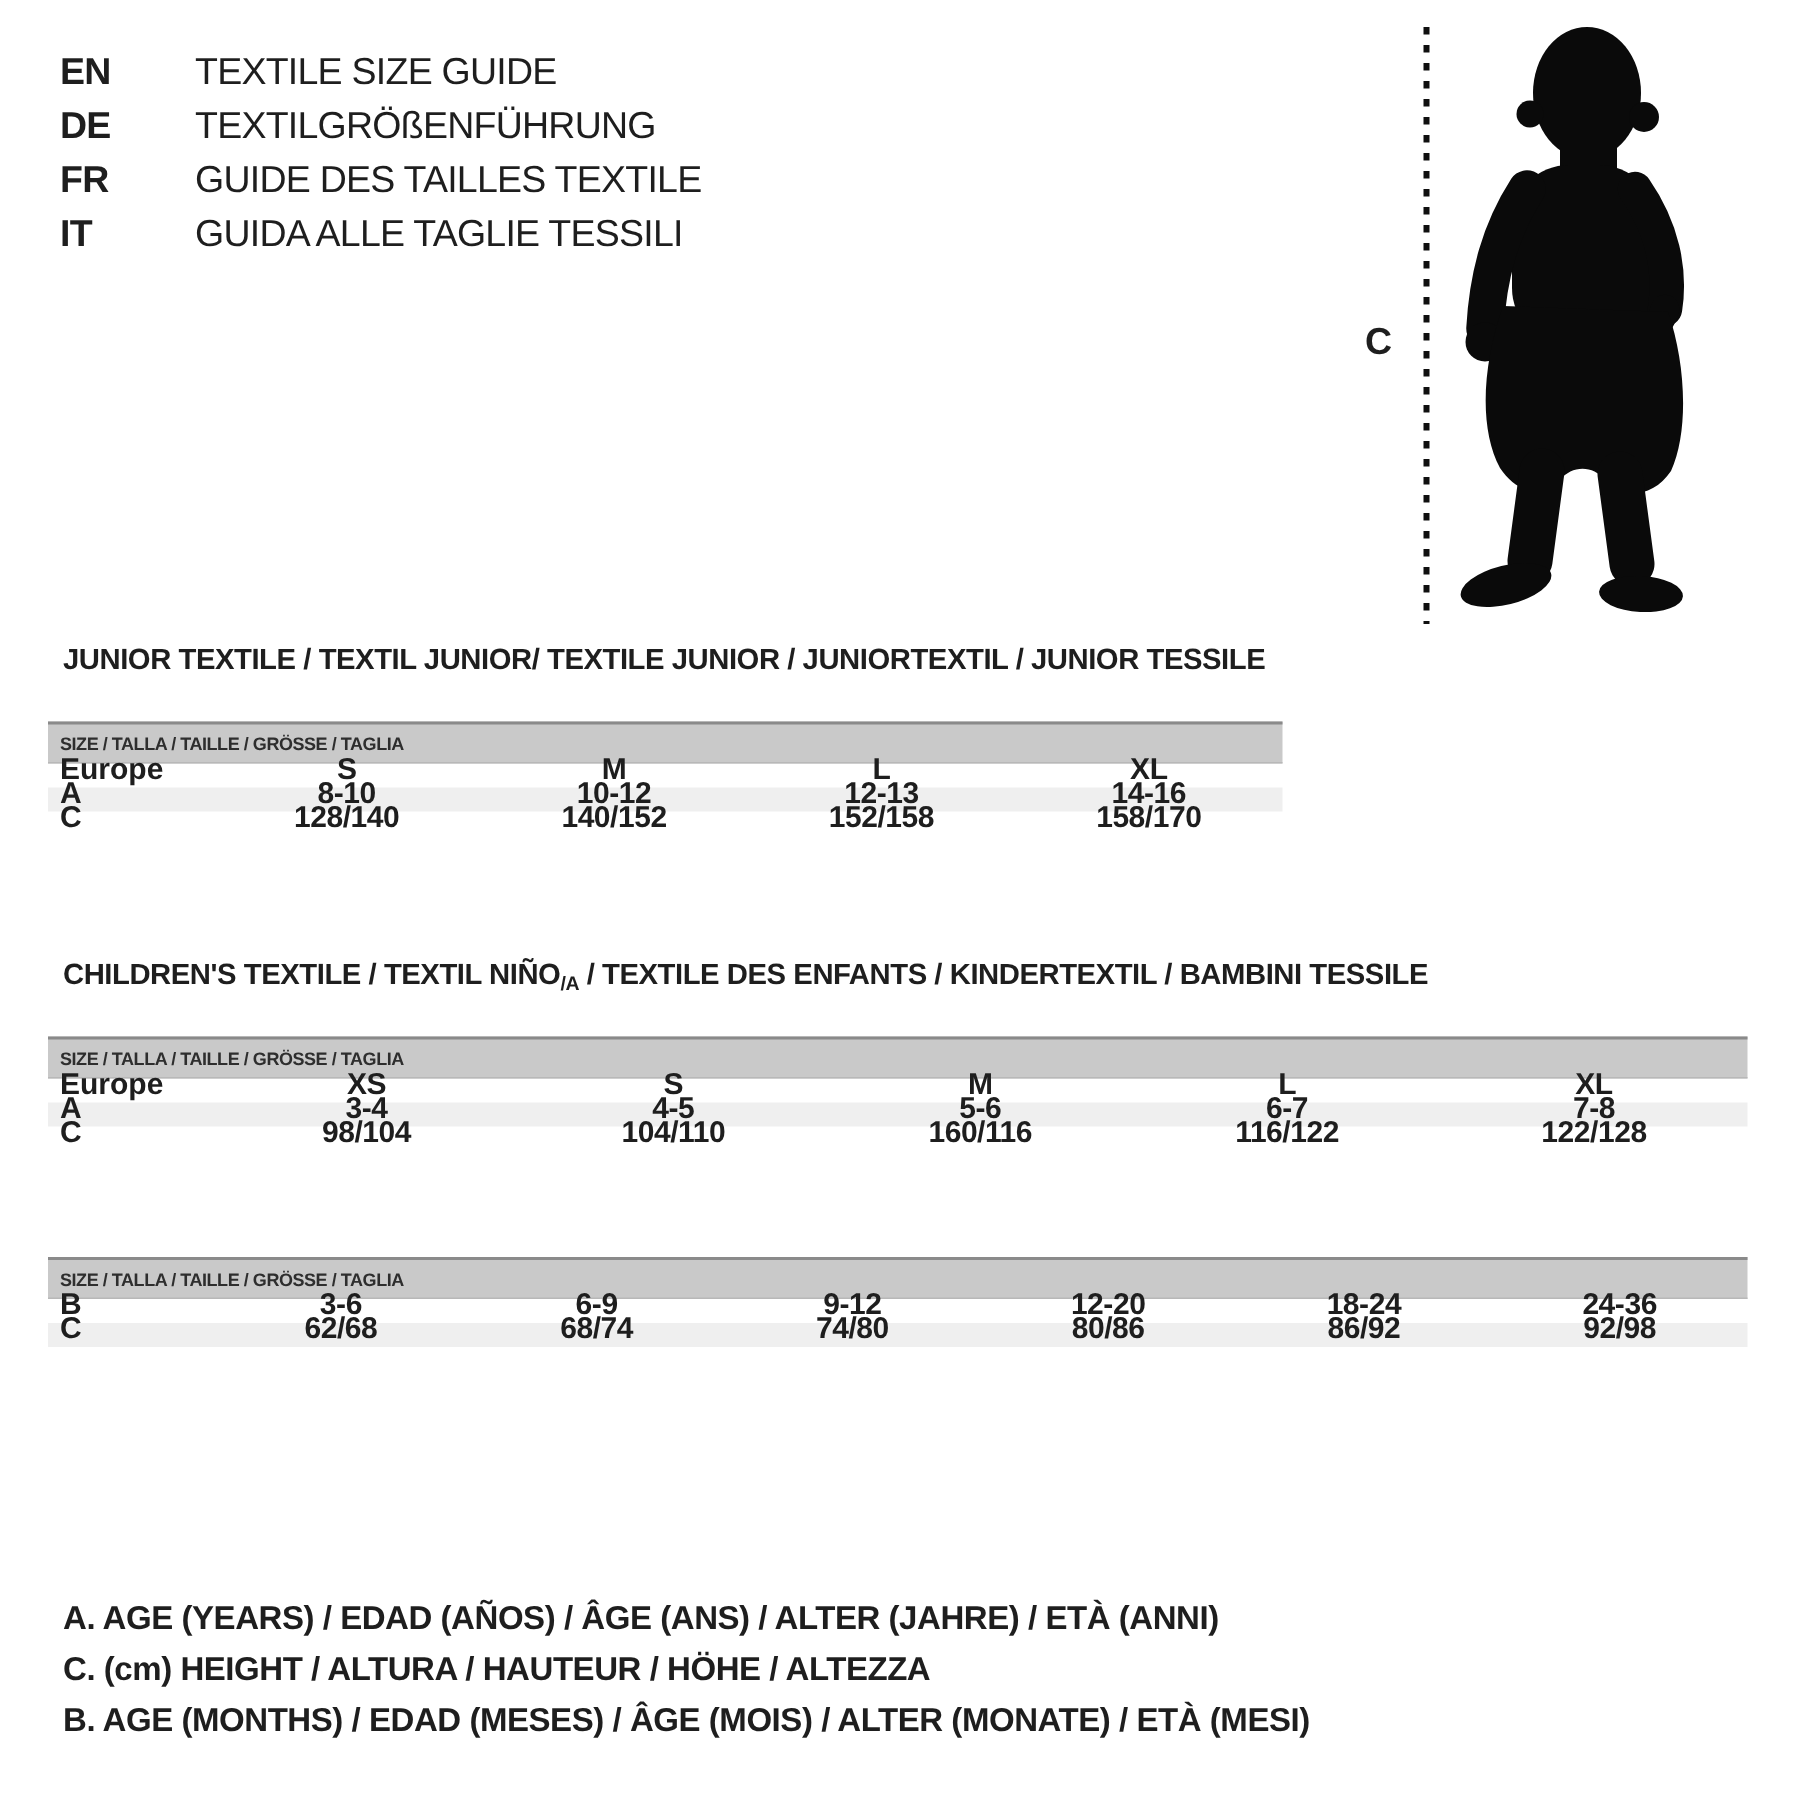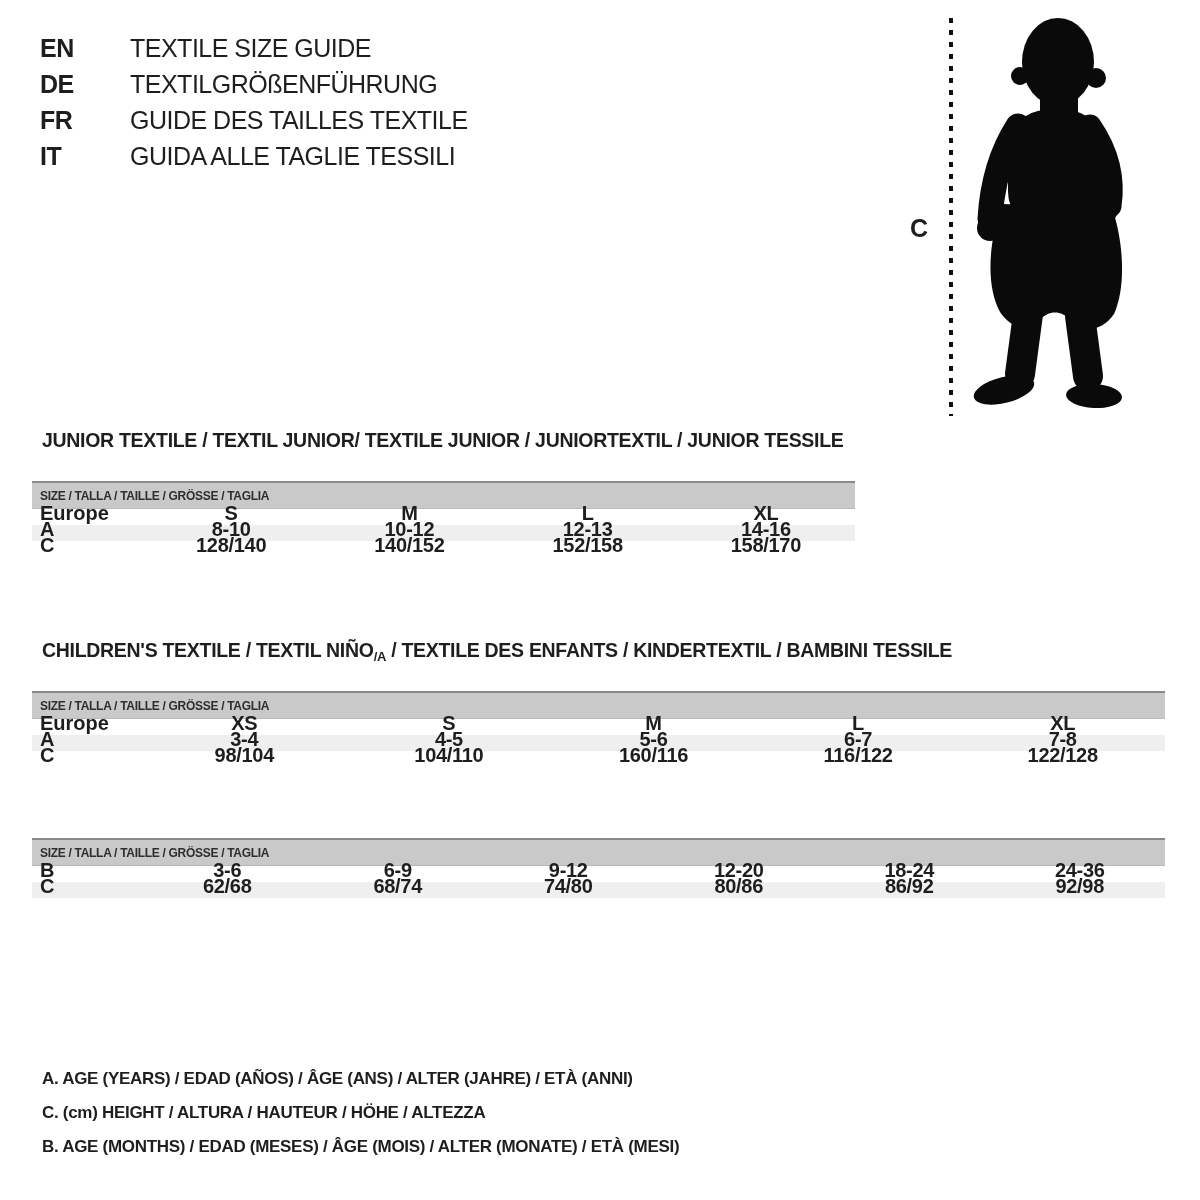--- a/index.html
+++ b/index.html
@@ -42,21 +42,21 @@
     font-size:12px;font-weight:bold;color:#2e2e2e;
     padding-left:8px;display:flex;align-items:center;letter-spacing:-0.3px;
   }
   .trow{display:flex;height:16px;align-items:flex-end;font-weight:bold;font-size:20px;}
   .trow.shaded{background:var(--rowBg,#efefef);}
   .tlabel{width:110px;padding-left:8px;box-sizing:border-box;}
   .tcell{flex:1;text-align:center;letter-spacing:-0.3px;}
 
   
   .legend{position:absolute;left:32px;top:1062px;padding-left:10px;}
-  .legend-line{font-size:17px;font-weight:bold;line-height:34px;letter-spacing:-0.3px;white-space:nowrap;}
+  .legend-line{font-size:22px;font-weight:bold;line-height:34px;letter-spacing:-0.3px;white-space:nowrap;}
 </style>
 </head>
 <body>
 
 <div class="canvas" style="--bg: #ffffff; --text: #1e1e1e; --barBg: #c9c9c9; --barTop: #8a8a8a; --rowBg: #efefef;">
 
   <div class="lang-list" id="langList">
       <div class="lang-row">
         <span class="lang-code">EN</span>
         <span class="lang-title">TEXTILE SIZE GUIDE</span>

